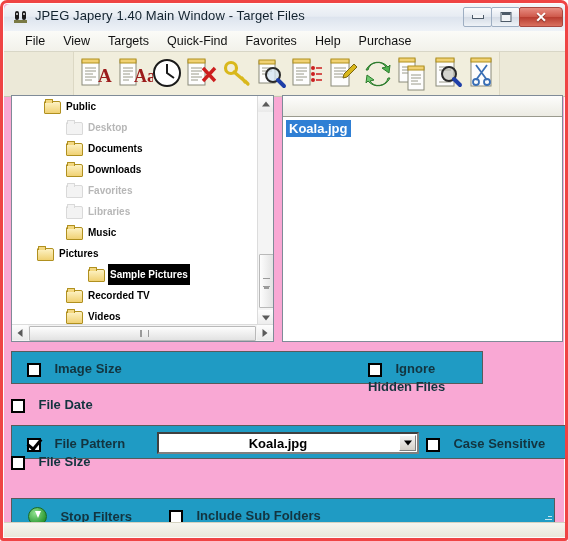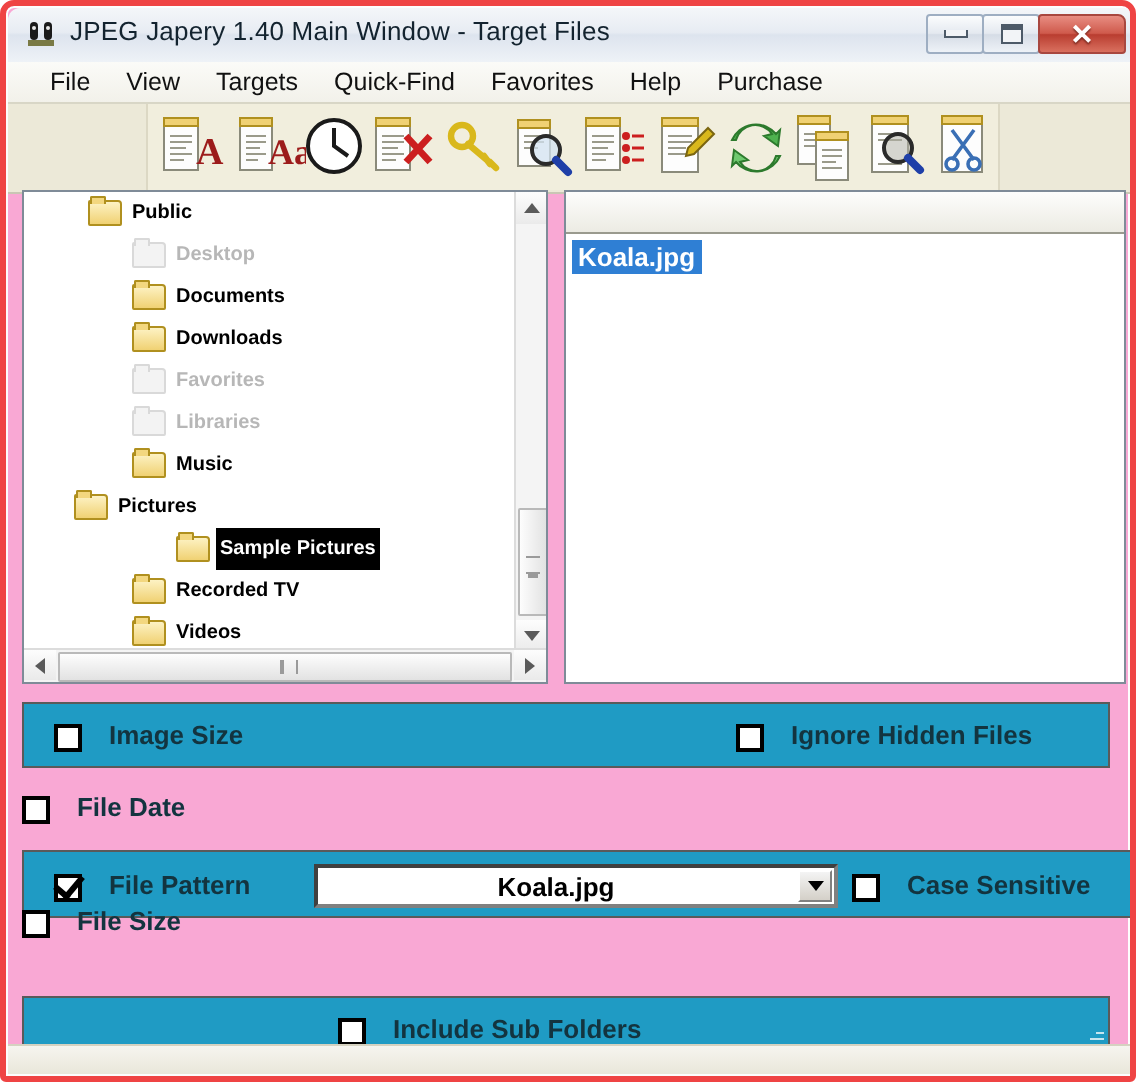--- a/index.html
+++ b/index.html
@@ -310,21 +310,21 @@
     </div>
   </div>
 
   <div class="list-panel">
     <div class="lhead">
       <div class="lh-col c2"></div>
     </div>
     <div class="lrow">Koala.jpg</div>
   </div>
 
-  <div class="band" style="top:348px;width:544px;height:33px;">
+  <div class="band" style="top:348px;width:472px;height:33px;">
     <div style="position:absolute;left:15px;top:8px;">
       <span class="cbox"></span>
       <span class="flabel">Image Size</span>
     </div>
     <div style="position:absolute;left:356px;top:8px;">
       <span class="cbox"></span>
       <span class="flabel">Ignore Hidden Files</span>
     </div>
   </div>
 
@@ -349,20 +349,24 @@
       <span class="flabel">Case Sensitive</span>
     </div>
   </div>
 
   <div class="fsection" style="top:450px;">
     <span class="cbox"></span>
     <span class="flabel">File Size</span>
   </div>
 
   <div class="band" style="top:495px;width:544px;height:33px;">
+    <div style="position:absolute;left:16px;top:8px;">
+      <span class="stopicon"></span>
+      <span class="flabel">Stop Filters</span>
+    </div>
     <div style="position:absolute;left:157px;top:8px;">
       <span class="cbox"></span>
       <span class="flabel">Include Sub Folders</span>
     </div>
     <div class="grip">
       <span style="top:10px;width:13px"></span>
         <span style="top:7px;width:10px"></span>
       <span style="top:4px;width:7px"></span>
         <span style="top:1px;width:4px"></span>
     </div>

